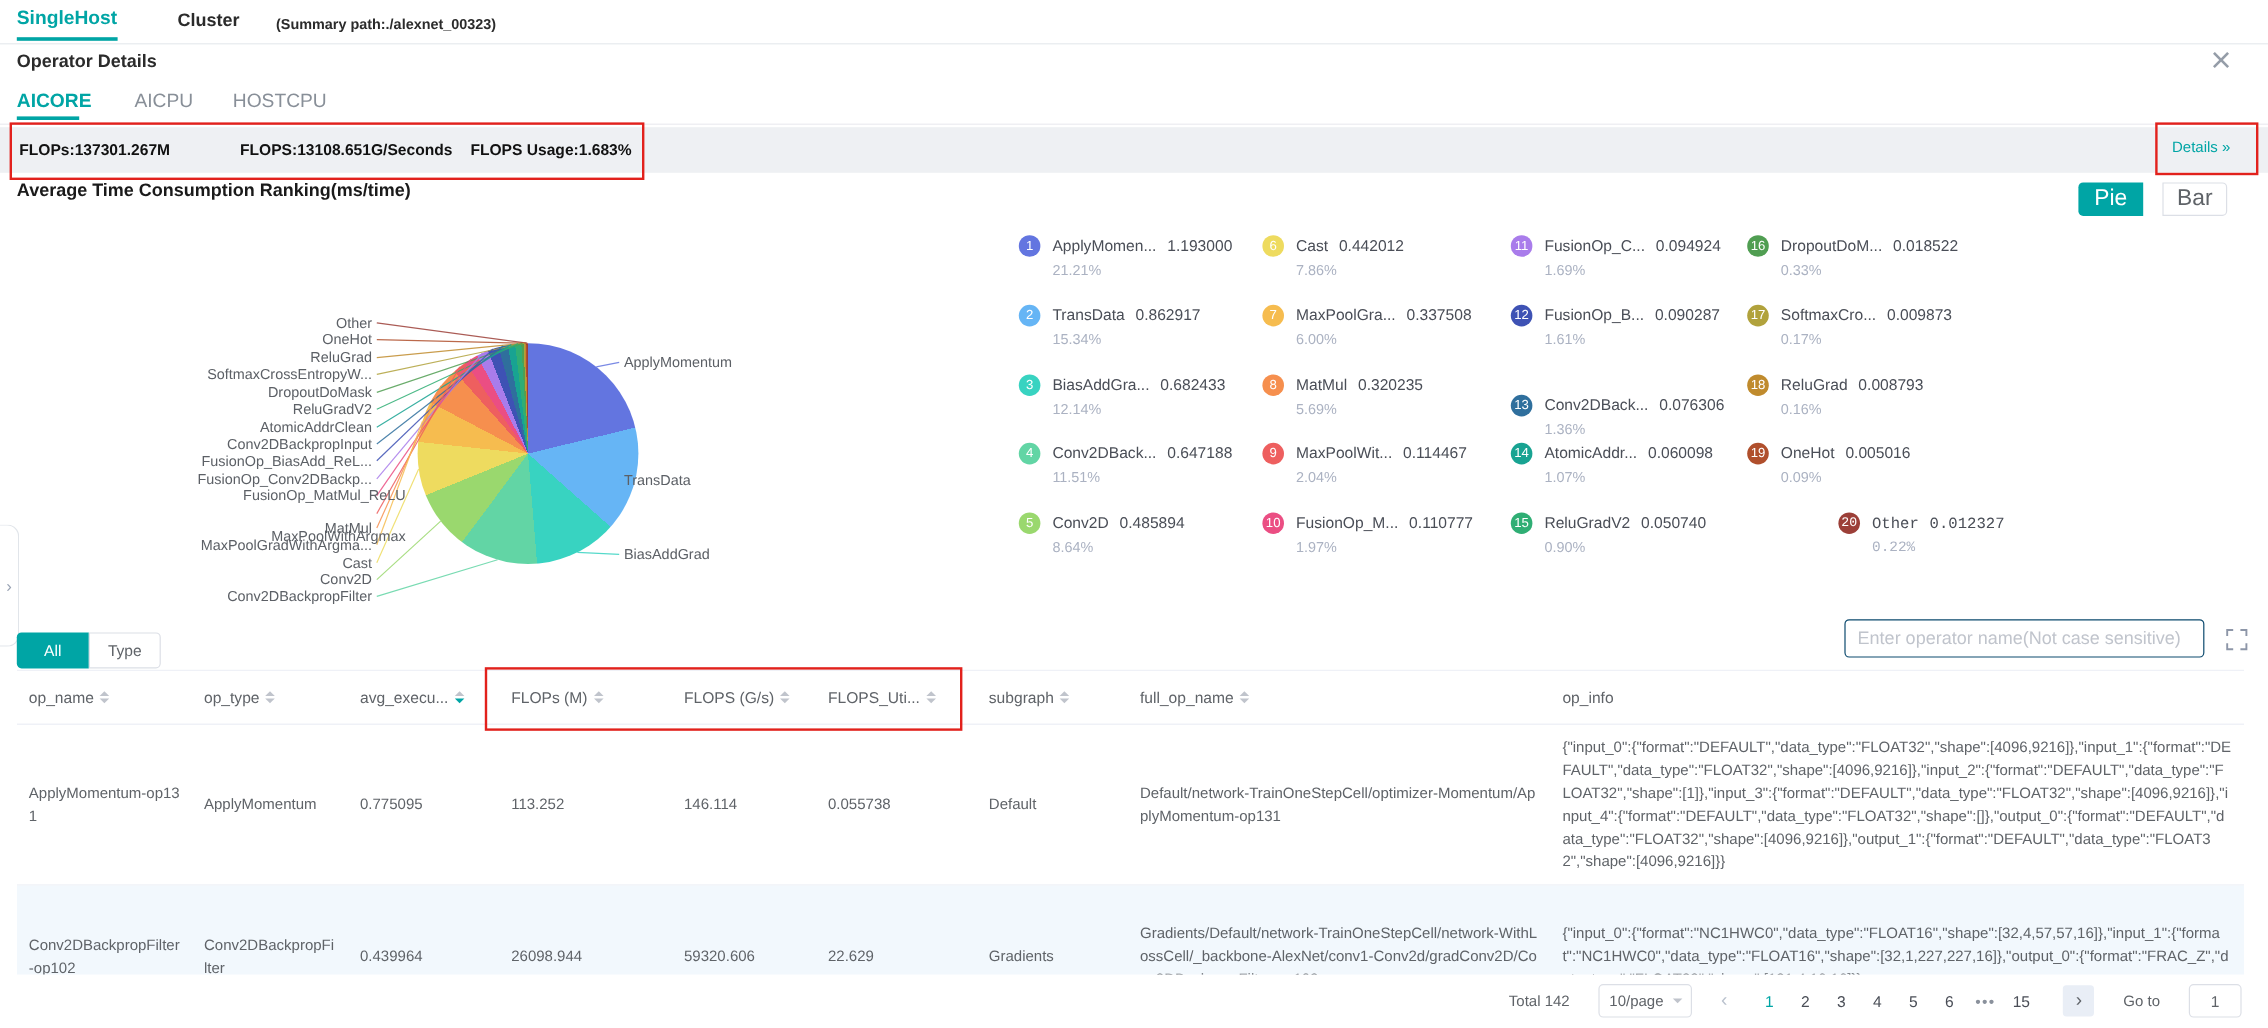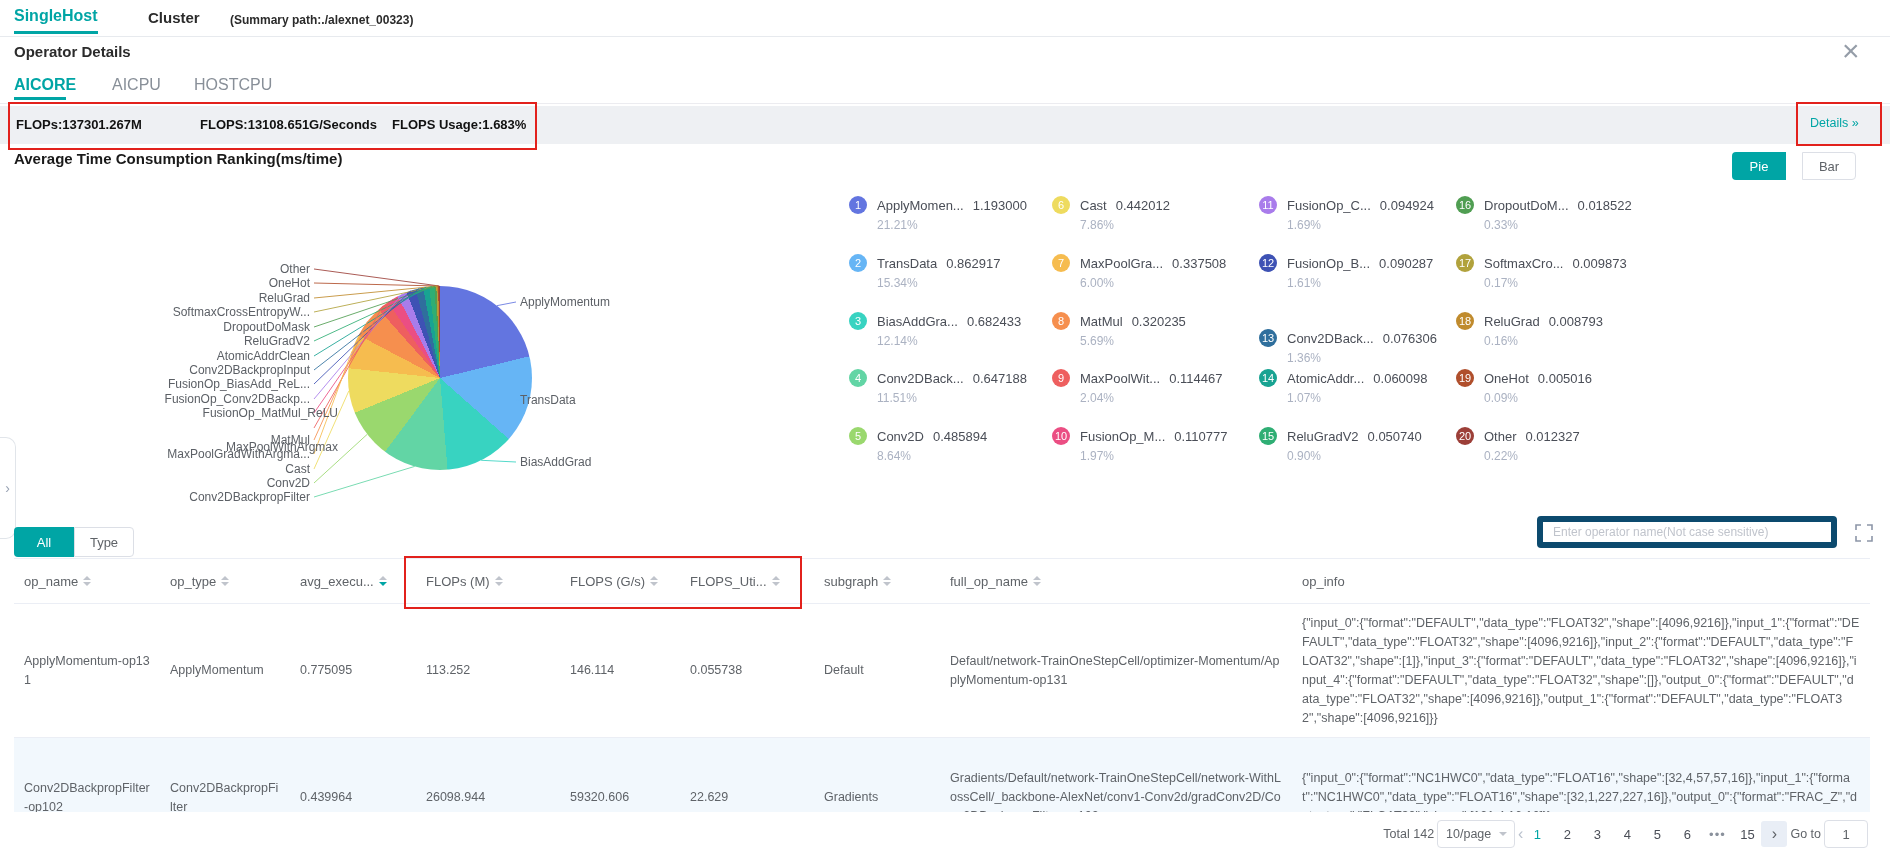--- a/index.html
+++ b/index.html
@@ -25,21 +25,21 @@
   .stat{position:absolute;top:11px;font-size:13px;font-weight:bold;color:#111}
   .s1{left:16px}.s2{left:200px}.s3{left:392px}
   .details-link{left:1810px;top:116px;font-size:12.5px;color:#00a5a5;cursor:pointer}
   
   .redbox{border:2px solid #e2211c;pointer-events:none;background:transparent;z-index:30}
   .rb-stats{left:8px;top:102px;width:525px;height:44px}
   .rb-details{left:1796px;top:102px;width:82px;height:40px}
   .rb-cols{left:404px;top:556px;width:394px;height:49px}
   
   .sect-title{left:14px;top:150px;font-size:15px;font-weight:bold;color:#1a1a1a}
-  .toggle{top:152px;width:54px;height:28px;font-size:13px;display:flex;align-items:center;
+  .toggle{top:152px;width:54px;height:28px;font-size:19px;display:flex;align-items:center;
           justify-content:center;cursor:pointer;box-sizing:border-box}
   .tg-pie{left:1732px;background:#00a5a5;color:#fff;border-radius:4px 0 0 4px}
   .tg-bar{left:1802px;background:#fff;color:#5f6368;border:1px solid #dcdfe6;border-radius:0 4px 4px 0}
   
   .pie{left:348px;top:286px;width:184px;height:184px;border-radius:50%;z-index:1}
   .pie-label-l{position:absolute;left:0;width:310px;text-align:right;font-size:12px;color:#5c6066;z-index:3}
   .pie-label-r{position:absolute;left:520px;font-size:12px;color:#5c6066;z-index:3}
   svg.leads{position:absolute;left:0;top:0;width:1890px;height:857px;pointer-events:none;z-index:2}
   
   .legend-item{position:absolute;display:flex;cursor:pointer}
@@ -52,42 +52,42 @@
   
   .collapse-tab{left:0;top:437px;width:15px;height:100px;background:#fff;border:1px solid #e1e5ea;
                 border-left:none;border-radius:0 10px 10px 0;cursor:pointer;color:#98a2b3;
                 display:flex;align-items:center;justify-content:center;font-size:14px}
   .collapse-tab::before{content:"\203A"}
   
   .btn{top:527px;width:60px;height:30px;font-size:13px;display:flex;align-items:center;
        justify-content:center;cursor:pointer;box-sizing:border-box}
   .btn-all{left:14px;background:#00a5a5;color:#fff;border-radius:4px 0 0 4px}
   .btn-type{left:74px;background:#fff;color:#5f6368;border:1px solid #dcdfe6;border-radius:0 4px 4px 0}
-  .search{left:1537px;top:516px;width:300px;height:32px;box-sizing:border-box;border:6px solid #0c4a6e;
-          border-radius:4px;padding:0 10px;font-size:12px;color:#606266;font-family:"Liberation Sans",sans-serif}
+  .search{left:1537px;top:516px;width:300px;height:32px;box-sizing:border-box;border:1px solid #0c4a6e;
+          border-radius:4px;padding:0 10px;font-size:15px;color:#606266;font-family:"Liberation Sans",sans-serif}
   .search::placeholder{color:#c0c4cc}
   .expand-btn{left:1854px;top:523px;width:20px;height:20px;cursor:pointer}
   
   .tablewrap{left:14px;top:558px;width:1856px;height:254px;overflow:hidden}
   .thead,.tr{display:grid;grid-template-columns:146px 130px 126px 144px 120px 134px 126px 352px 578px;
              align-items:center;box-sizing:border-box}
   .thead{height:46px;border-top:1px solid #ebeef5;border-bottom:1px solid #ebeef5}
   .th{padding:0 10px;font-size:13px;color:#5f6368;display:flex;align-items:center;gap:5px;cursor:pointer}
   .carets{display:inline-flex;flex-direction:column;gap:2px}
   .car{width:0;height:0;border:4px solid transparent}
   .car.up{border-bottom-color:#c0c4cc;border-top-width:0}
   .car.dn{border-top-color:#c0c4cc;border-bottom-width:0}
   .car.dn.active{border-top-color:#00a5a5}
   .tr{border-bottom:1px solid #ebeef5;min-height:120px}
   .tr.first{min-height:134px}
   .tr.striped{background:#f2f8fd}
   .td{padding:8px 10px;font-size:12.5px;color:#5f6368;line-height:19px;word-break:break-all}
   
   .pager{left:1000px;top:818px;width:868px;height:32px;display:flex;align-items:center;
-         justify-content:flex-end;gap:3px;font-size:12.5px;color:#5f6368}
+         justify-content:flex-end;gap:24px;font-size:12.5px;color:#5f6368}
   .psel{width:78px;height:28px;border:1px solid #dcdfe6;border-radius:4px;display:flex;align-items:center;
         padding:0 8px;gap:8px;cursor:pointer;box-sizing:border-box;justify-content:space-between}
   .psel .sel-caret{width:0;height:0;border:4px solid transparent;border-top-color:#c0c4cc;margin-top:4px}
   .pg-prev,.pg-next{cursor:pointer;font-size:16px;line-height:16px}
   .pg-prev{color:#b9c1cd}.pg-prev::before{content:"\2039"}
   .pg-next{width:26px;height:26px;background:#e9eef6;border-radius:3px;color:#5f6368;display:flex;
            align-items:center;justify-content:center}
   .pg-next::before{content:"\203A"}
   .pages{display:flex;align-items:center;gap:8px}
   .page{min-width:22px;text-align:center;cursor:pointer;color:#4a4e57;font-size:13px}
@@ -243,21 +243,21 @@
       <span class="legend-text"><span class="l1"><span>SoftmaxCro...</span><span class="val">0.009873</span></span><span class="l2">0.17%</span></span>
     </div>
     <div class="legend-item" style="left: 1456px; top: 312px;">
       <span class="legend-badge" style="background: rgb(192, 139, 45);">18</span>
       <span class="legend-text"><span class="l1"><span>ReluGrad</span><span class="val">0.008793</span></span><span class="l2">0.16%</span></span>
     </div>
     <div class="legend-item" style="left: 1456px; top: 369px;">
       <span class="legend-badge" style="background: rgb(176, 79, 44);">19</span>
       <span class="legend-text"><span class="l1"><span>OneHot</span><span class="val">0.005016</span></span><span class="l2">0.09%</span></span>
     </div>
-    <div class="legend-item" style="left: 1456px; top: 427px;">
+    <div class="legend-item" style="left: 1532px; top: 427px; font-family: Liberation Mono, monospace;">
       <span class="legend-badge" style="background: rgb(156, 63, 56);">20</span>
       <span class="legend-text"><span class="l1"><span>Other</span><span class="val">0.012327</span></span><span class="l2">0.22%</span></span>
     </div>
   </div>
 
 <div class="abs collapse-tab"></div>
 
 <div class="abs btn btn-all">All</div>
 <div class="abs btn btn-type">Type</div>
 <input class="abs search" placeholder="Enter operator name(Not case sensitive)" style="">

